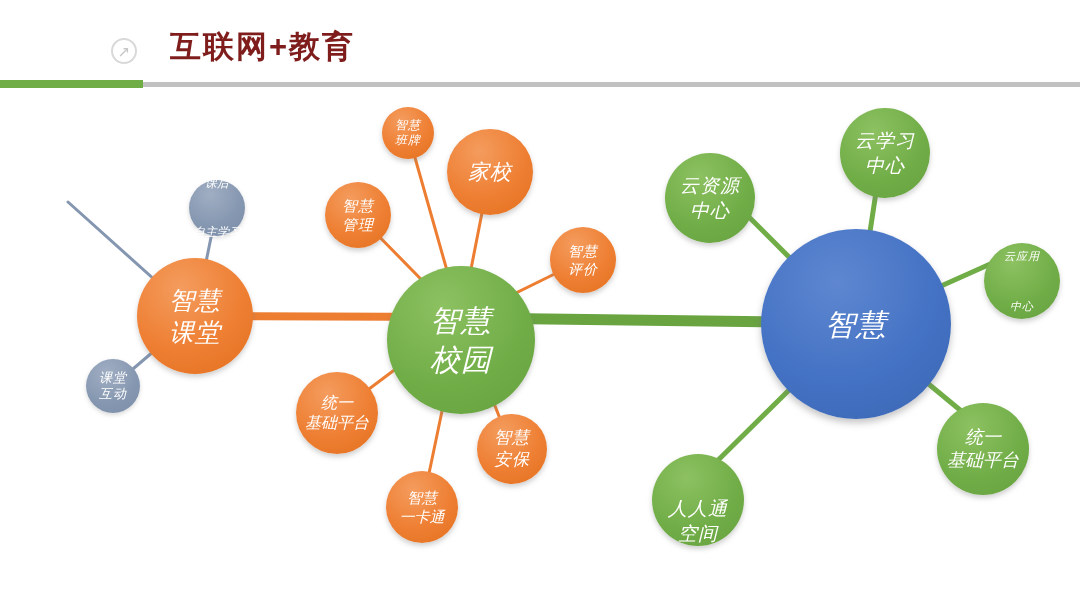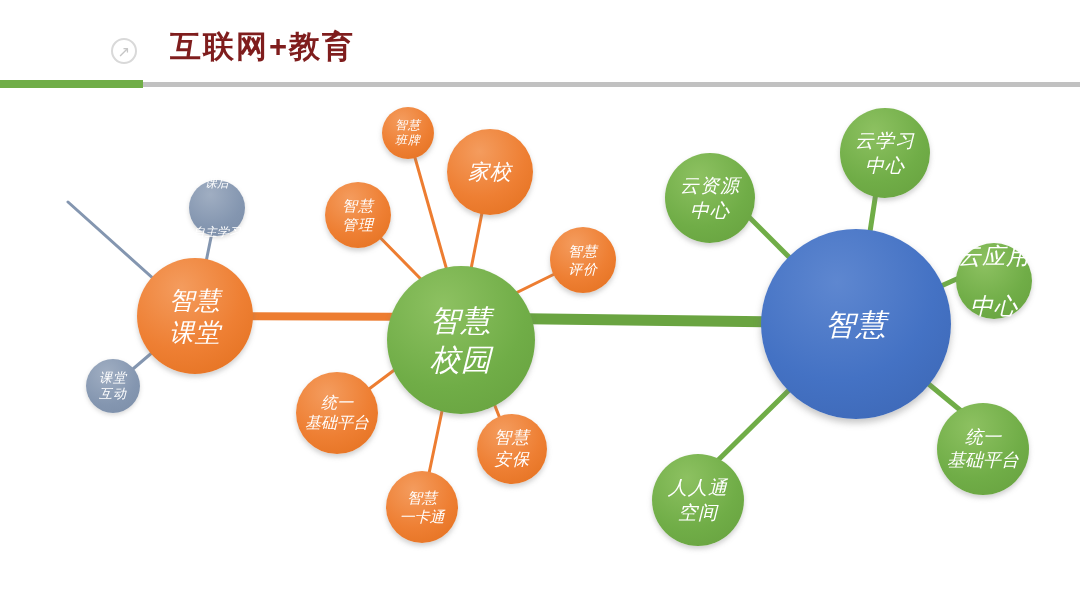--- a/index.html
+++ b/index.html
@@ -164,27 +164,27 @@
       <span>智慧</span>
     </div>
     <div class="node green" style="left:665px;top:133px;width:90px;height:90px;font-size:19px;line-height:25px;">
       <span>云资源</span>
       <span>中心</span>
     </div>
     <div class="node green" style="left:840px;top:88px;width:90px;height:90px;font-size:19px;line-height:25px;">
       <span>云学习</span>
       <span>中心</span>
     </div>
-    <div class="node green" style="left:956px;top:223px;width:76px;height:76px;font-size:23px;line-height:22px;gap:28px;">
+    <div class="node green" style="left:984px;top:223px;width:76px;height:76px;font-size:11px;line-height:22px;gap:28px;">
       <span>云应用</span>
       <span>中心</span>
     </div>
     <div class="node green" style="left:937px;top:383px;width:92px;height:92px;font-size:18px;line-height:23px;letter-spacing:0;">
       <span>统一</span>
       <span>基础平台</span>
     </div>
-    <div class="node green" style="left:652px;top:434px;width:92px;height:92px;font-size:19px;line-height:25px;">
+    <div class="node green" style="left:652px;top:434px;width:92px;height:92px;font-size:19px;line-height:25px;justify-content:flex-end;">
       <span>人人通</span>
       <span>空间</span>
     </div>
 
   </div>
 </div>
 
 </body></html>

